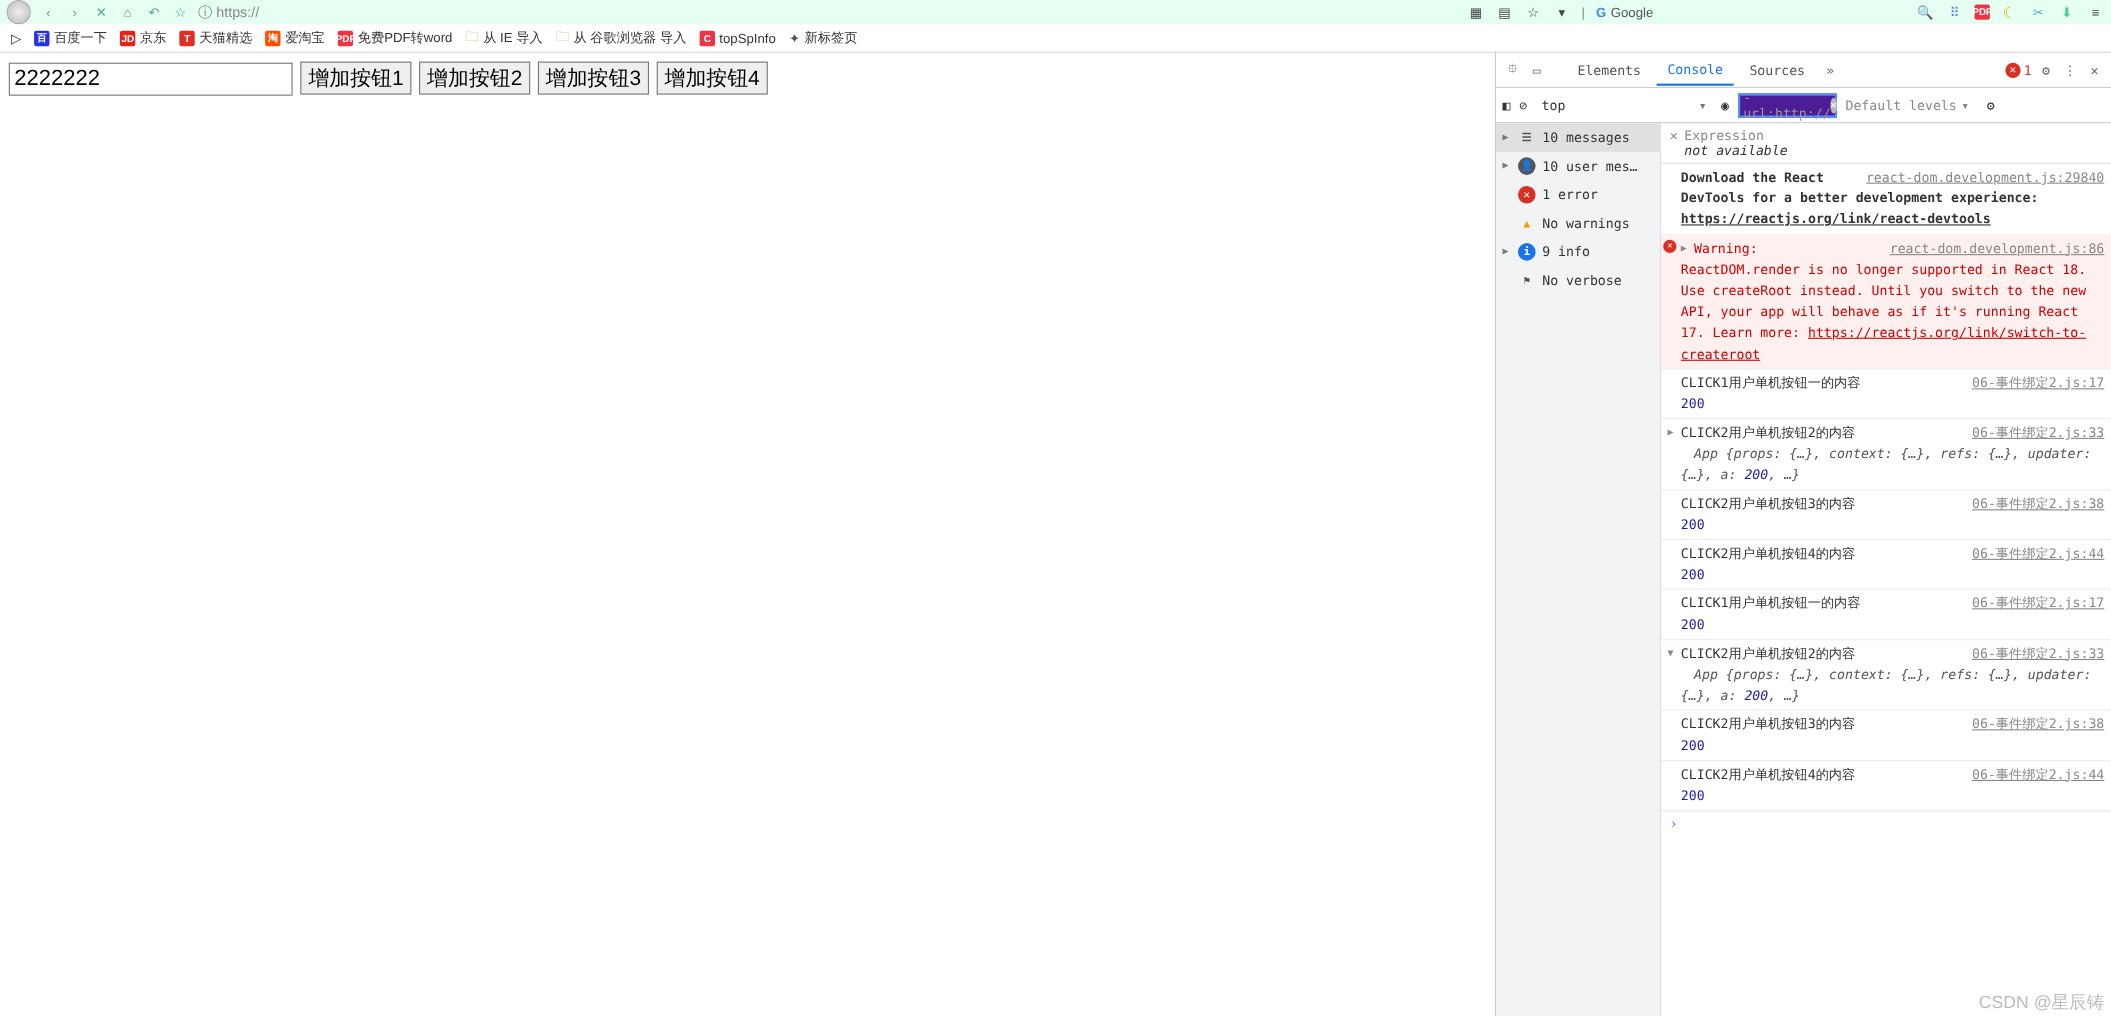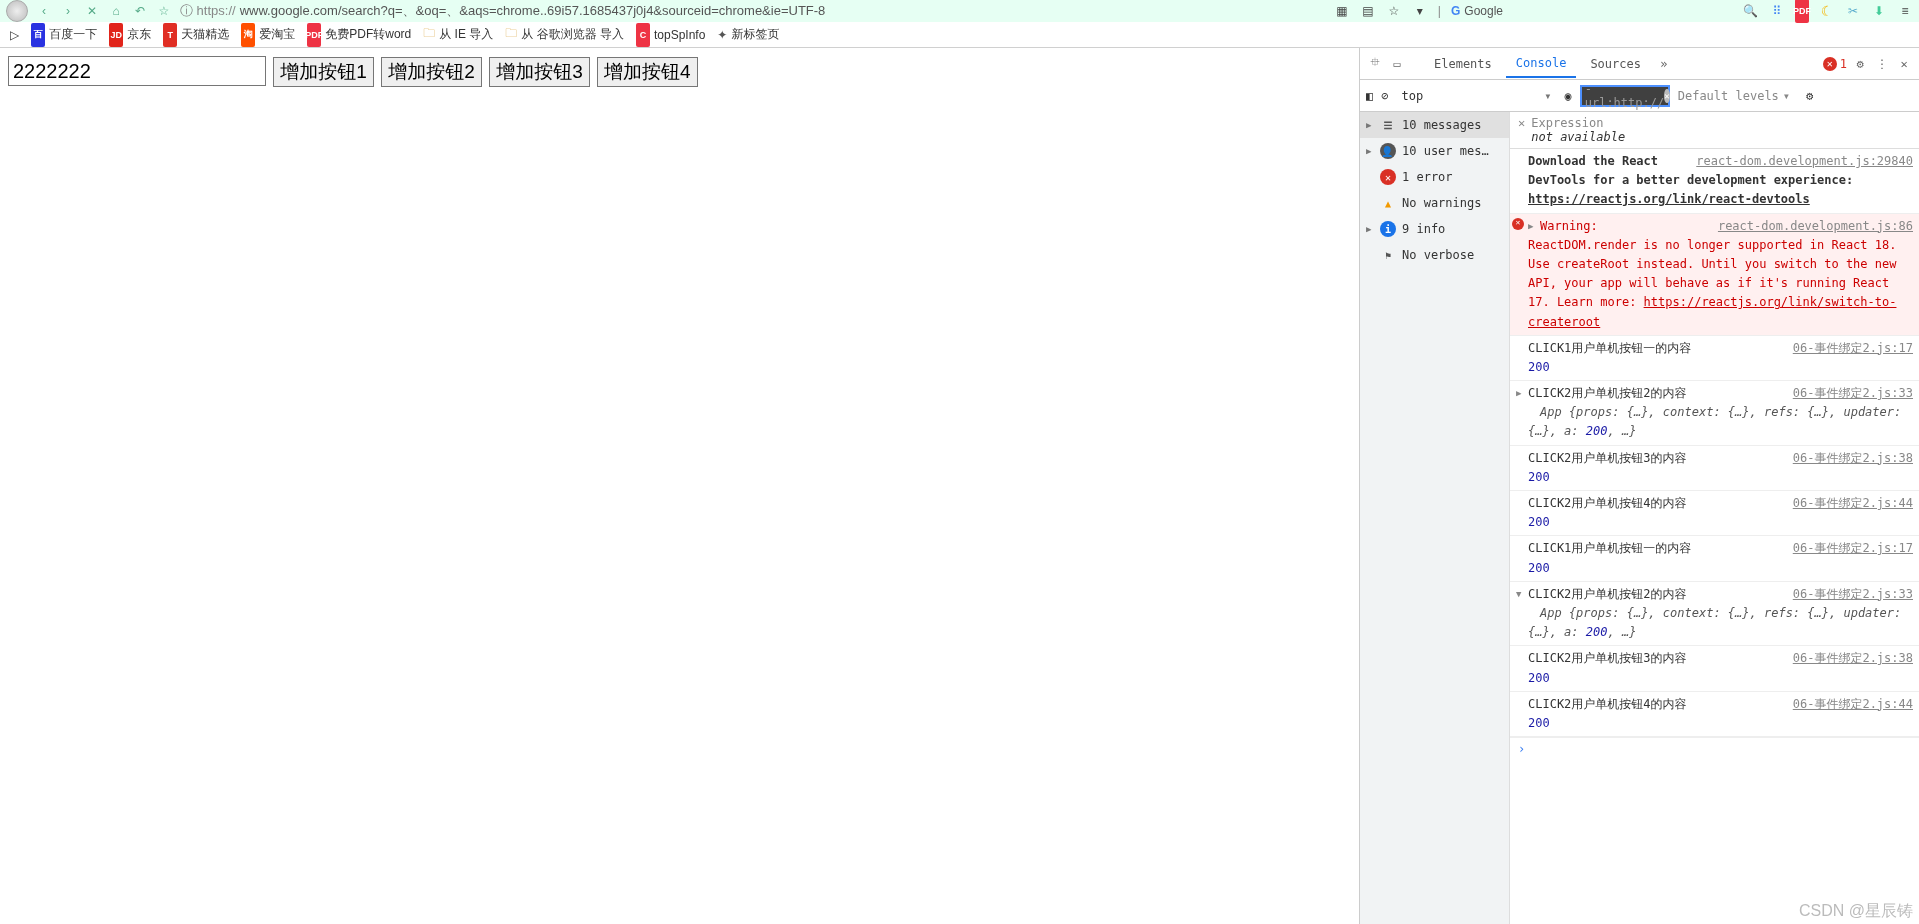--- a/index.html
+++ b/index.html
@@ -4,40 +4,40 @@
 <style>
 * { box-sizing: border-box; margin: 0; padding: 0; }
 body { font-family: "Microsoft YaHei", Arial, sans-serif; font-size: 12px; overflow: hidden; width: 1919px; height: 924px; background: #fff; }
 .top { background: #e6fff3; height: 22px; display: flex; align-items: center; gap: 8px; padding: 0 6px; color: #444; }
 .top .circle { width: 22px; height: 22px; border-radius: 50%; background: radial-gradient(#eee,#bbb); border:1px solid #aaa; }
 .top .nav-btn { width:16px; text-align:center; color:#5a8; cursor:pointer; }
 .top .url { flex:1; display:flex; gap:4px; font-size:13px; color:#555; }
 .top .url .proto { color:#888; }
 .top .right { display:flex; align-items:center; gap:10px; }
 .top .icon { width:16px; height:16px; display:inline-flex; align-items:center; justify-content:center; }
-.sq { width:14px; height:24px; display:inline-flex; align-items:center; justify-content:center; color:#fff; font-size:9px; font-weight:bold; border-radius:2px; }
+.sq { width:14px; height:14px; display:inline-flex; align-items:center; justify-content:center; color:#fff; font-size:9px; font-weight:bold; border-radius:2px; }
 .bm { background:#fff; height:26px; border-bottom:1px solid #d0d0d0; display:flex; align-items:center; gap:12px; padding:0 10px; font-size:12px; color:#333; }
 .bm .item { display:flex; align-items:center; gap:4px; cursor:pointer; }
 .bm .folder { color:#d9a441; }
 .content-row { display:flex; height: calc(100% - 48px); }
 .page { flex:1; padding:8px; background:#fff; }
 .page input { width:258px; height:30px; font-size:20px; padding:2px 4px; border:1px solid #767676; }
 .page button { height:30px; font-size:19px; padding:0 6px; margin-left:4px; background:#efefef; border:1px solid #767676; cursor:pointer; }
 .devtools { width:560px; border-left:1px solid #ccc; display:flex; flex-direction:column; font-family: Menlo, Consolas, monospace; font-size:12px; color:#333; }
 .dt-tabs { height:32px; border-bottom:1px solid #ccc; display:flex; align-items:center; padding:0 6px; gap:4px; }
 .dt-tabs .t { padding:6px 10px; color:#555; cursor:pointer; }
 .dt-tabs .t.active { color:#1a73e8; border-bottom:2px solid #1a73e8; }
 .dt-tabs .spacer { flex:1; }
 .dt-tabs .err-badge { display:flex; align-items:center; gap:3px; color:#d93025; }
 .dt-tabs .err-circle { width:14px; height:14px; border-radius:50%; background:#d93025; color:#fff; font-size:10px; display:flex; align-items:center; justify-content:center; }
 .dt-tabs .ic { width:18px; height:18px; display:flex; align-items:center; justify-content:center; color:#666; cursor:pointer; }
 .dt-filter { height:32px; border-bottom:1px solid #ccc; display:flex; align-items:center; padding:0 6px; gap:8px; }
 .dt-filter .sel { flex:0 0 160px; display:flex; align-items:center; border:1px solid transparent; padding:2px 4px; color:#333;text-align:right; }
 .dt-filter .sel .arr { margin-left:auto; color:#777; }
-.dt-filter .filter-box { border:2px solid #4d90fe; height:22px; width:90px; display:flex; align-items:center; padding:0 3px; color:#999; background:#404040; }
+.dt-filter .filter-box { border:2px solid #4d90fe; height:22px; width:90px; display:flex; align-items:center; padding:0 3px; color:#999; background:#4c1d95; }
 .dt-filter .filter-box .clr { margin-left:auto; width:14px; height:14px; border-radius:50%; background:#bbb; color:#fff; font-size:9px; display:flex; align-items:center; justify-content:center; }
 .dt-filter .levels { color:#888; display:flex; align-items:center; gap:4px; }
 .dt-body { flex:1; display:flex; overflow:hidden; }
 .dt-side { width:150px; border-right:1px solid #ddd; background:#f1f3f4; }
 .dt-side .row { display:flex; align-items:center; gap:6px; padding:5px 6px; cursor:pointer; }
 .dt-side .row.active { background:#e0e0e0; }
 .dt-side .arr { width:8px; color:#777; font-size:9px; }
 .dt-side .ico { width:16px; height:16px; border-radius:50%; display:flex; align-items:center; justify-content:center; font-size:10px; font-weight:bold; }
 .i-msg { color:#555; }
 .i-user { background:#555; color:#fff; }
@@ -70,21 +70,20 @@
 <div class="top">
   <div class="circle"></div>
   <span class="nav-btn">‹</span>
   <span class="nav-btn">›</span>
   <span class="nav-btn">✕</span>
   <span class="nav-btn">⌂</span>
   <span class="nav-btn">↶</span>
   <span class="nav-btn">☆</span>
   <div class="url">
     <span class="proto">ⓘ https://</span>
-    <span>www.google.com/search?q=、&amp;oq=、&amp;aqs=chrome..69i57.1685437j0j4&amp;sourceid=chrome&amp;ie=UTF-8</span>
   </div>
   <div class="right">
     <span class="icon">▦</span>
     <span class="icon">▤</span>
     <span class="icon">☆</span>
     <span class="icon">▾</span>
     <span style="color:#888">|</span>
     <span style="display:flex;align-items:center;gap:4px;color:#555;">
         <span style="color:#4285f4;font-weight:bold">G</span>
         <span>Google</span>

